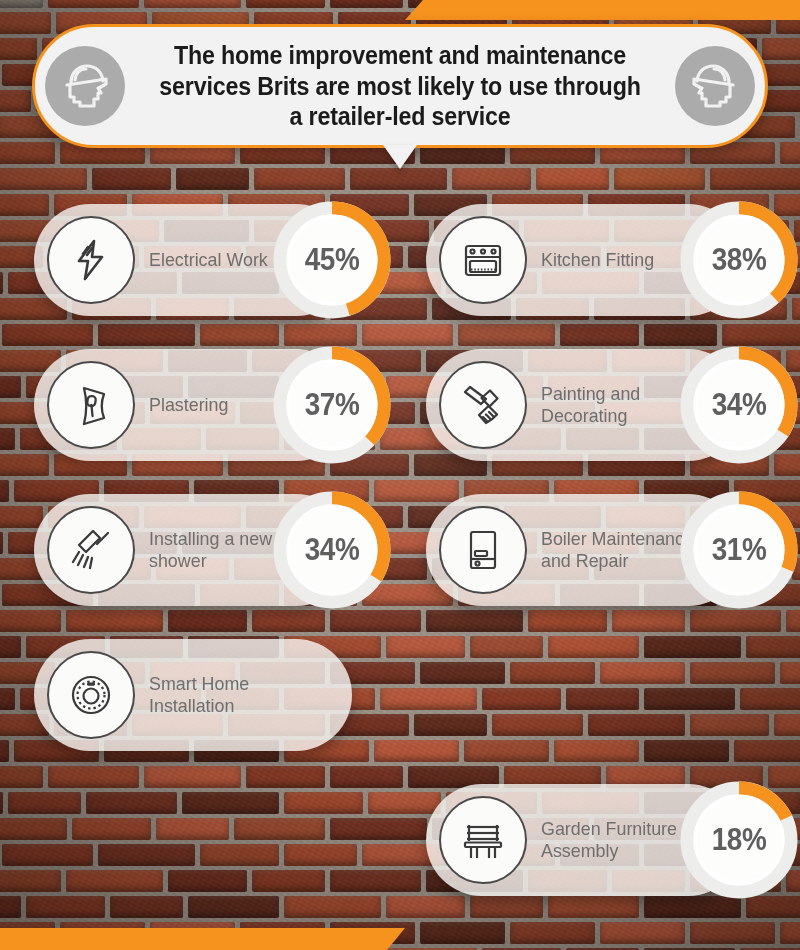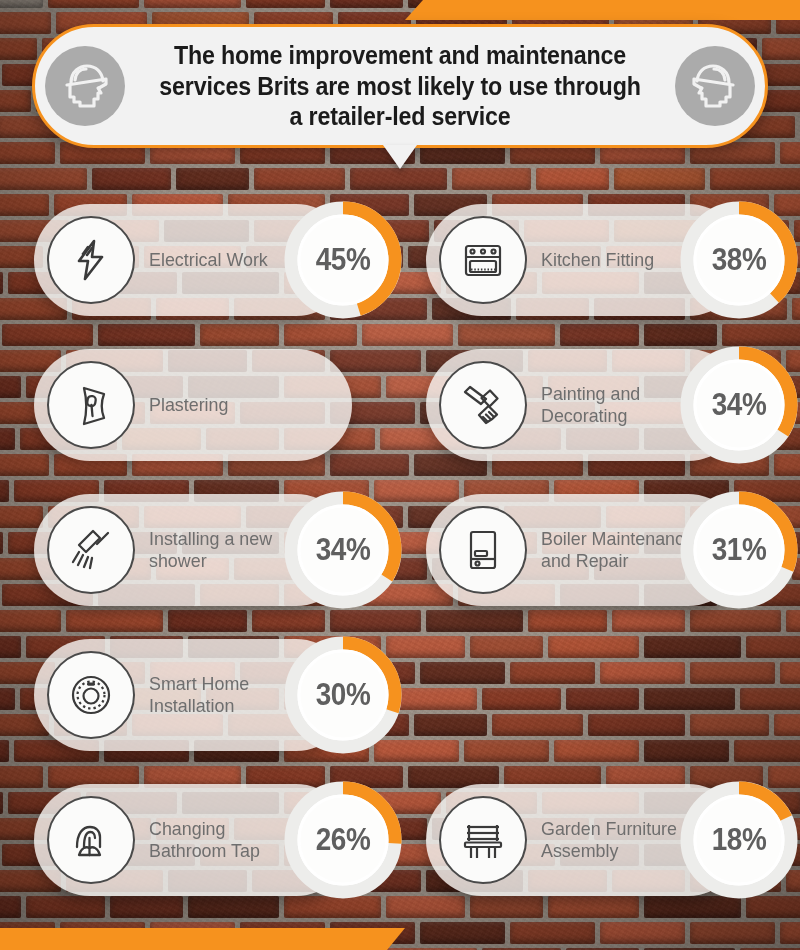--- a/index.html
+++ b/index.html
@@ -77,21 +77,21 @@
     flex:1;margin-left:14px;padding-right:4px;
     color:#6E6E6E;
     font-family:"Liberation Sans Narrow","Liberation Sans",sans-serif;
     font-size:19px;line-height:1.14;font-weight:400;
     transform:scaleX(.94);transform-origin:left center;
     white-space:pre-line;
   }
 
   
   .donut{position:absolute;top:-14px;width:140px;height:140px;}
-  .card.left  .donut{left:239px;}
+  .card.left  .donut{left:228px;}
   .card.right .donut{left:243px;}
   .donut svg{position:absolute;inset:0;}
   .donut .pct{
     position:absolute;inset:0;display:flex;align-items:center;justify-content:center;
     color:#5F5F5F;
     font-family:"Liberation Sans Narrow","Liberation Sans",sans-serif;
     font-size:31px;font-weight:700;letter-spacing:-.5px;
     transform:scaleX(.9);
   }
 </style>
@@ -636,20 +636,28 @@
         <div class="icon-circle">
           <svg width="46" height="46" viewBox="0 0 46 46">
             <g fill="none" stroke="#3A3A3A" stroke-width="2.3" stroke-linejoin="round" stroke-linecap="round">
               <path d="M16 6 L36 12 C33 20,33 28,36 36 L16 42 C19 30,19 18,16 6 Z"></path>
               <rect x="19.5" y="14" width="8" height="10" rx="3.6" transform="rotate(9 23 19)"></rect>
               <path d="M23.5 23 L24.5 34"></path>
             </g>
           </svg>
         </div>
         <div class="card-label">Plastering</div>
+        <div class="donut">
+          <svg width="140" height="140" viewBox="0 0 140 140">
+            <circle cx="70" cy="70" r="52" fill="#FDFDFC" stroke="#EDEDEB" stroke-width="13"></circle>
+            <circle cx="70" cy="70" r="52" fill="none" stroke="#F6921E" stroke-width="13" stroke-dasharray="120.89 205.84" transform="rotate(-90 70 70)"></circle>
+            <circle cx="70" cy="70" r="44" fill="#FDFDFC" stroke="#FFFFFF" stroke-width="3"></circle>
+          </svg>
+          <div class="pct">37%</div>
+        </div>
       </div>
       <div class="card right">
         <div class="icon-circle">
           <svg width="48" height="48" viewBox="0 0 48 48">
             <g fill="none" stroke="#3A3A3A" stroke-width="2.3" stroke-linejoin="round" stroke-linecap="round">
               <path d="M6 11 L11 6 L27 18 L22 23 Z"></path>
               <path d="M22.5 17 L31 9.5 L38.5 17.5 L30.5 25.5 Z"></path>
               <path d="M29.5 25 L38 33.5 C34 38,31 40,27 42 L20 34 Z"></path>
               <path d="M24 36 L28.5 40.5"></path>
               <path d="M27 33.5 L31.5 38"></path>
@@ -724,54 +732,23 @@
             <g fill="none" stroke="#3A3A3A" stroke-width="2.2">
               <circle cx="25" cy="25" r="18"></circle>
               <circle cx="25" cy="25" r="13.5" stroke-dasharray="2.4 3"></circle>
               <circle cx="25" cy="26" r="7.5"></circle>
               <rect x="21" y="12.5" width="8" height="3.2" rx="1.4" fill="#3A3A3A" stroke="none"></rect>
             </g>
           </svg>
         </div>
         <div class="card-label">Smart Home
 Installation</div>
-        <div class="donut">
-          <svg width="140" height="140" viewBox="0 0 140 140">
-            <circle cx="70" cy="70" r="52" fill="#FDFDFC" stroke="#EDEDEB" stroke-width="13"></circle>
-            <circle cx="70" cy="70" r="52" fill="none" stroke="#F6921E" stroke-width="13" stroke-dasharray="98.02 228.71" transform="rotate(-90 70 70)"></circle>
-            <circle cx="70" cy="70" r="44" fill="#FDFDFC" stroke="#FFFFFF" stroke-width="3"></circle>
-          </svg>
-          <div class="pct">30%</div>
-        </div>
       </div>
     </div>
     <div class="row">
-      <div class="card left">
-        <div class="icon-circle">
-          <svg width="48" height="46" viewBox="0 0 48 46">
-            <g fill="none" stroke="#3A3A3A" stroke-width="2.3" stroke-linejoin="round" stroke-linecap="round">
-              <path d="M10 30 C10 16,16 10,23 10 C29 10,33 14,33 20 L33 30"></path>
-              <path d="M17 30 C17 19,20 15,23.5 15 C26.5 15,28 18,28 21"></path>
-              <path d="M22.5 21 L22.5 38"></path>
-              <path d="M22.5 38 L12 38 C14 31,19 29,22.5 31"></path>
-              <path d="M22.5 38 L33 38 C31 31,26 29,22.5 31"></path>
-            </g>
-          </svg>
-        </div>
-        <div class="card-label">Changing
-Bathroom Tap</div>
-        <div class="donut">
-          <svg width="140" height="140" viewBox="0 0 140 140">
-            <circle cx="70" cy="70" r="52" fill="#FDFDFC" stroke="#EDEDEB" stroke-width="13"></circle>
-            <circle cx="70" cy="70" r="52" fill="none" stroke="#F6921E" stroke-width="13" stroke-dasharray="84.95 241.78" transform="rotate(-90 70 70)"></circle>
-            <circle cx="70" cy="70" r="44" fill="#FDFDFC" stroke="#FFFFFF" stroke-width="3"></circle>
-          </svg>
-          <div class="pct">26%</div>
-        </div>
-      </div>
       <div class="card right">
         <div class="icon-circle">
           <svg width="50" height="46" viewBox="0 0 50 46">
             <g fill="none" stroke="#3A3A3A" stroke-width="2.2" stroke-linejoin="round">
               <line x1="9" y1="10" x2="41" y2="10"></line>
               <line x1="9" y1="16" x2="41" y2="16"></line>
               <line x1="9" y1="22" x2="41" y2="22"></line>
               <rect x="7" y="25.5" width="36" height="4.5" rx="1"></rect>
               <line x1="11" y1="8" x2="11" y2="24"></line>
               <line x1="39" y1="8" x2="39" y2="24"></line>

